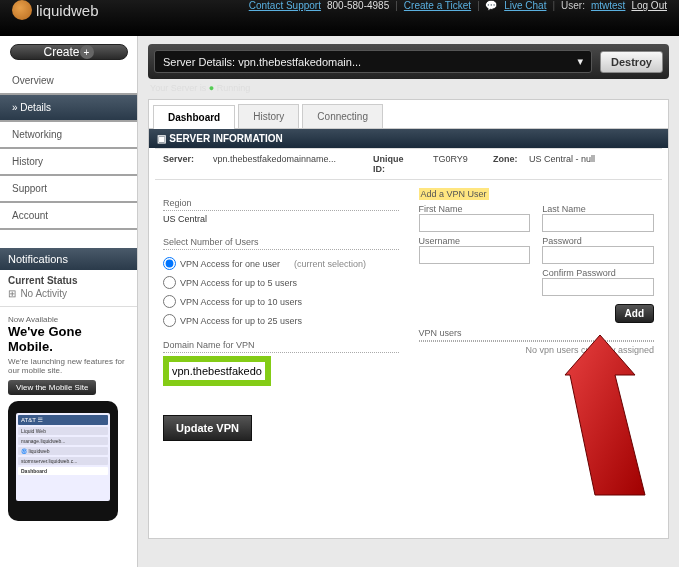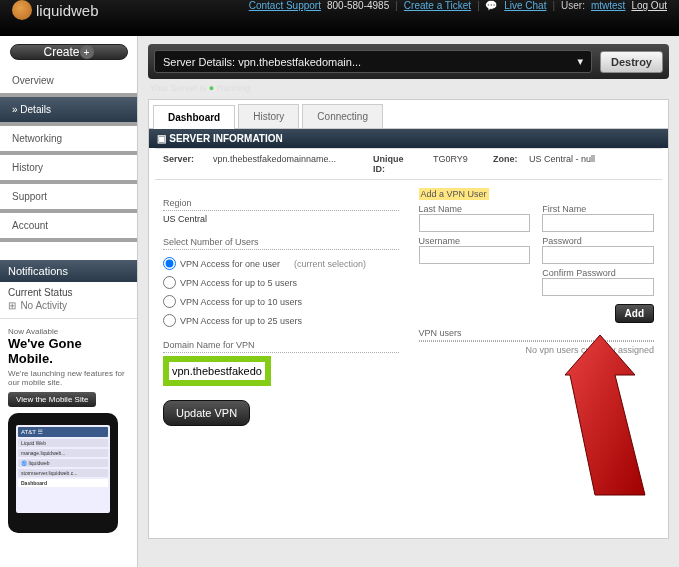--- a/index.html
+++ b/index.html
@@ -11,25 +11,25 @@
 .topnav{margin-left:auto;display:flex;align-items:center;gap:6px}
 .topnav a{color:#5ab0e0;text-decoration:underline;font-size:10px}
 .topnav .phone{color:#ddd;text-decoration:none}
 .topnav .sep{color:#555}
 .chat-icon{color:#5ab0e0}
 .page{display:flex;background:#e9e9e9;height:531px}
 .sidebar{width:138px;background:#fff;border-right:1px solid #ccc}
 .create-btn{margin:8px auto;width:118px;height:16px;background:linear-gradient(#5a5a5a,#2a2a2a);border:1px solid #222;border-radius:13px;color:#fff;display:flex;align-items:center;justify-content:center;gap:0;font-size:12px;cursor:pointer}
 .create-btn .plus{width:14px;height:14px;border-radius:50%;background:#666;display:flex;align-items:center;justify-content:center;font-size:10px}
 .navlist{list-style:none;margin-top:4px}
-.navlist li{padding:7px 12px;font-size:10px;color:#555;cursor:pointer;border-bottom:4px solid #a3a3a3}
+.navlist li{padding:7px 12px;font-size:10px;color:#555;cursor:pointer;border-bottom:2px solid #a3a3a3}
 .navlist li.active{background:linear-gradient(#4a5a6a,#2a3a4a);color:#fff}
 .notif-hdr{background:linear-gradient(#4a5a6a,#2a3a4a);color:#fff;font-size:11px;font-weight:normal;padding:5px 8px;margin-top:18px}
 .notif-body{font-size:10px;color:#444;padding:5px 8px;border-bottom:1px solid #ddd}
-.notif-status{font-weight:normal}
+.notif-status{font-weight:bold}
 .notif-row{display:flex;align-items:center;gap:4px;padding:2px 0;color:#777}
 .promo{padding:8px;font-size:9px;color:#444}
 .promo .now{font-size:8px;color:#666}
 .promo .headline{font-size:13px;font-weight:bold;color:#000}
 .promo .sub{font-size:8px;color:#666;margin:3px 0 5px}
 .promo-btn{background:linear-gradient(#555,#222);color:#fff;border:none;border-radius:3px;padding:3px 8px;font-size:8px;cursor:pointer}
 .phone-img{width:110px;height:120px;margin-top:6px;background:#111;border-radius:10px;position:relative;overflow:hidden}
 .phone-screen{position:absolute;inset:12px 8px 20px 8px;background:#eef;border-radius:2px}
 .phone-screen .bar{height:10px;background:#3a5a8a;margin:2px;border-radius:1px;font-size:6px;color:#fff;padding:1px 3px}
 .phone-screen .row{height:8px;background:#dde;margin:2px;border-radius:1px;font-size:5px;color:#333;padding:1px 3px}
@@ -49,21 +49,21 @@
 .info-row .lbl{font-weight:bold;width:50px}
 .content{display:flex;padding:8px 14px;gap:20px;font-size:9px;color:#555}
 .col{flex:1}
 .field-lbl{color:#666;font-size:9px;border-bottom:1px dotted #aaa;padding:2px 0;margin-top:8px}
 .field-val{color:#333;padding:3px 0}
 .radios{margin-top:4px}
 .radios label{display:flex;align-items:center;gap:4px;padding:3px 0;font-size:9px;color:#555}
 .radios input{margin:0}
 .cur-sel{color:#888;margin-left:10px}
 .txt-input{border:6px solid #84cc16;padding:3px;font-size:11px;width:108px;margin-top:3px}
-.update-btn{background:linear-gradient(#555,#222);color:#fff;border:1px solid #111;border-radius:8px;padding:6px 12px;font-size:11px;font-weight:normal;margin-top:14px;cursor:pointer}
+.update-btn{background:linear-gradient(#555,#222);color:#fff;border:1px solid #111;border-radius:0;padding:6px 12px;font-size:11px;font-weight:bold;margin-top:29px;cursor:pointer}
 .highlight{background:#ffe680;padding:1px 2px;display:inline-block}
 .form-grid{display:grid;grid-template-columns:1fr 1fr;gap:4px 12px;margin-top:4px}
 .form-grid .fl{font-size:9px;color:#666}
 .form-grid input{border:1px solid #bbb;padding:3px;font-size:9px;width:100%}
 .add-btn{background:linear-gradient(#555,#222);color:#fff;border:1px solid #111;border-radius:3px;padding:3px 9px;font-size:10px;font-weight:bold;float:right;margin-top:8px;cursor:pointer}
 .vpn-users-lbl{clear:both;margin-top:30px}
 .no-users{text-align:right;color:#888;font-size:9px;border-top:1px dotted #aaa;padding-top:3px}
 .arrow{position:absolute;left:540px;top:335px;width:120px;height:170px;pointer-events:none}
 </style>
 </head>
@@ -189,25 +189,25 @@
           <div class="field-lbl">Domain Name for VPN</div>
           <input class="txt-input" value="vpn.thebestfakedoma" style="">
           <br>
           <button class="update-btn">Update VPN</button>
         </div>
 
         <div class="col">
           <div><span class="highlight">Add a VPN User</span></div>
           <div class="form-grid">
             <div>
+              <div class="fl">First Name</div>
+              <input style="">
+            </div>
+            <div>
               <div class="fl">Last Name</div>
-              <input style="">
-            </div>
-            <div>
-              <div class="fl">First Name</div>
               <input style="">
             </div>
             <div>
               <div class="fl">Username</div>
               <input style="">
             </div>
             <div>
               <div class="fl">Password</div>
               <input type="password" style="">
             </div>

